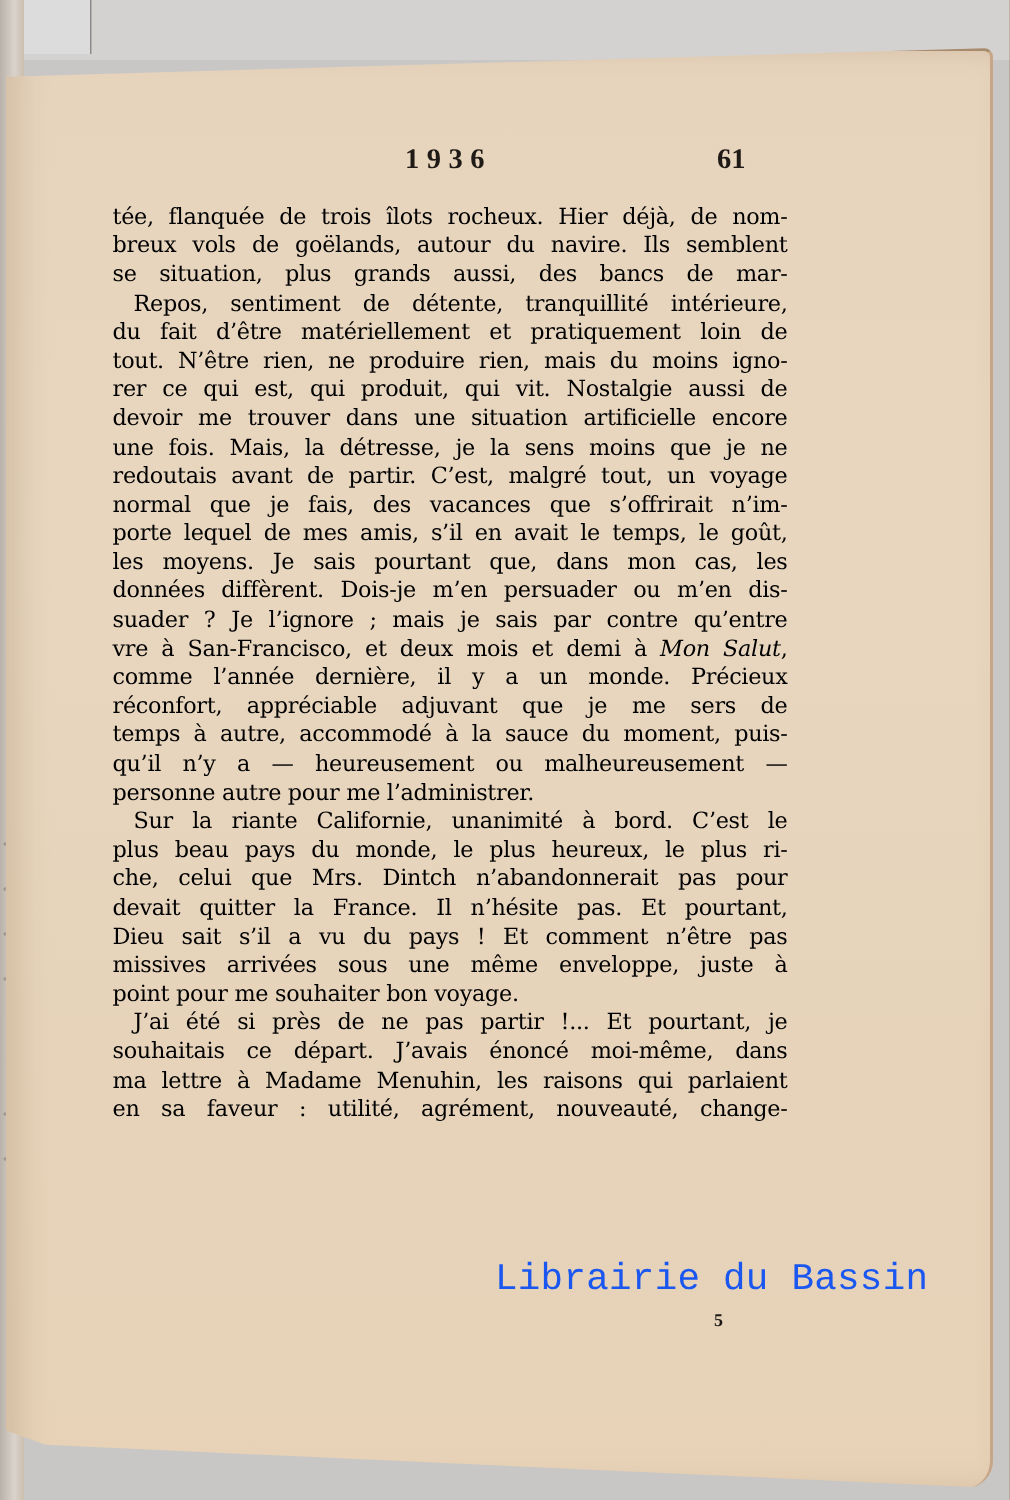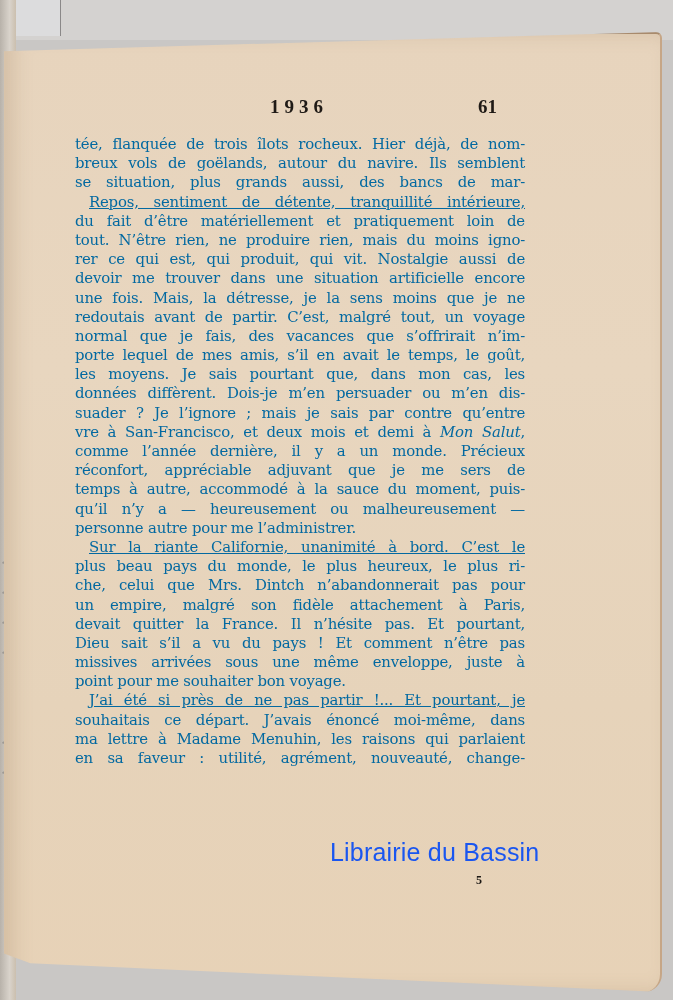--- a/index.html
+++ b/index.html
@@ -26,32 +26,32 @@
     }
     .header {
       position:absolute; top:96px; left:0; width:624px; height:24px;
       font-family:"Liberation Serif", serif; font-weight:bold; font-size:19px; color:#1f1a16;
     }
     .running-title { position:absolute; left:270px; letter-spacing:5px; }
     .page-number { position:absolute; left:478px; }
     .text-block {
       position:absolute; left:75px; top:135px; width:450px;
       font-family:"DejaVu Serif", serif; font-size:14.9px; line-height:19.2px;
-      color:#0369a1; letter-spacing:-0.2px;
+      color:#000000; letter-spacing:-0.2px;
     }
     .line { white-space:nowrap; text-align:justify; text-align-last:justify; display:block; height:19.2px; }
     .line.last { text-align-last:left; }
-    .line.indent { padding-left:14px;text-decoration:underline; }
+    .line.indent { padding-left:14px; }
     .line em { font-style:italic; }
     .signature-mark {
       position:absolute; left:476px; top:873px; font-family:"Liberation Serif", serif;
       font-weight:bold; font-size:12px; color:#1c1814;
     }
     .watermark {
-      position:absolute; left:330px; top:838px; font-family:Liberation Sans, sans-serif;
+      position:absolute; left:330px; top:838px; font-family:Liberation Mono, monospace;
       font-size:25px; color:#1a56f0; letter-spacing:0.2px; white-space:nowrap;text-align:right;
     }
   </style>
 </head>
 <body>
 
 <div class="bg-top"></div>
 <div class="bg-top-left"></div>
 
 <div class="left-page">
@@ -91,21 +91,20 @@
   <span class="line italic-line">vre à San-Francisco, et deux mois et demi à <em>Mon Salut</em>,</span>
   <span class="line">comme l’année dernière, il y a un monde. Précieux</span>
   <span class="line">réconfort, appréciable adjuvant que je me sers de</span>
   <span class="line">temps à autre, accommodé à la sauce du moment, puis-</span>
   <span class="line">qu’il n’y a — heureusement ou malheureusement —</span>
   <span class="line last">personne autre pour me l’administrer.</span>
 
   <span class="line indent">Sur la riante Californie, unanimité à bord. C’est le</span>
   <span class="line">plus beau pays du monde, le plus heureux, le plus ri-</span>
   <span class="line">che, celui que Mrs. Dintch n’abandonnerait pas pour</span>
-  <span class="line">un empire, malgré son fidèle attachement à Paris,</span>
   <span class="line">devait quitter la France. Il n’hésite pas. Et pourtant,</span>
   <span class="line">Dieu sait s’il a vu du pays ! Et comment n’être pas</span>
   <span class="line">missives arrivées sous une même enveloppe, juste à</span>
   <span class="line last">point pour me souhaiter bon voyage.</span>
 
   <span class="line indent">J’ai été si près de ne pas partir !... Et pourtant, je</span>
   <span class="line">souhaitais ce départ. J’avais énoncé moi-même, dans</span>
   <span class="line">ma lettre à Madame Menuhin, les raisons qui parlaient</span>
   <span class="line">en sa faveur : utilité, agrément, nouveauté, change-</span>
 </div>

